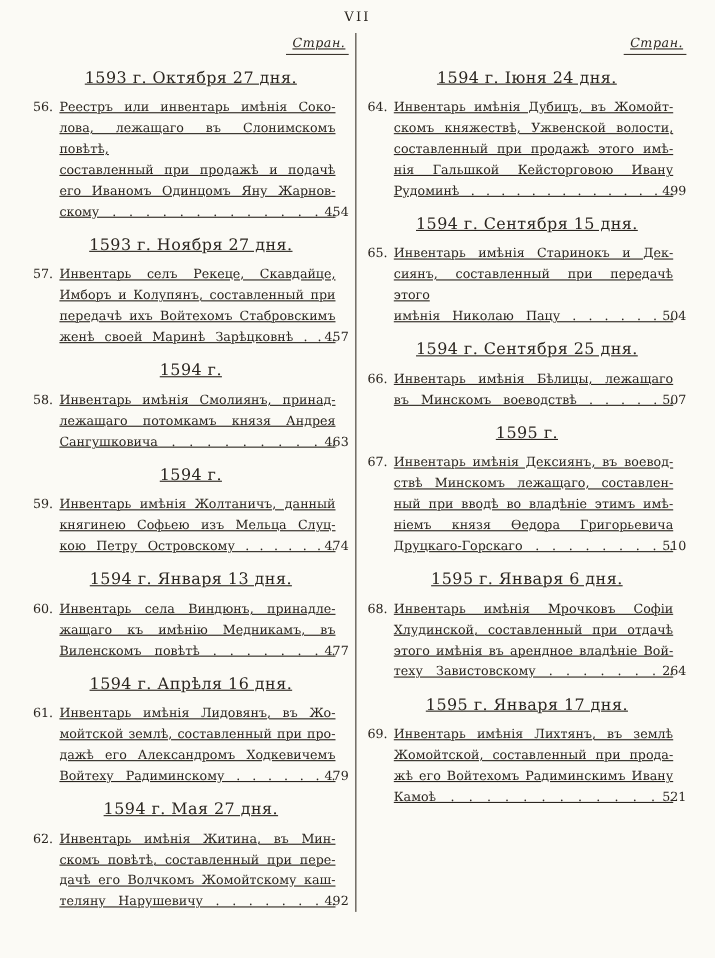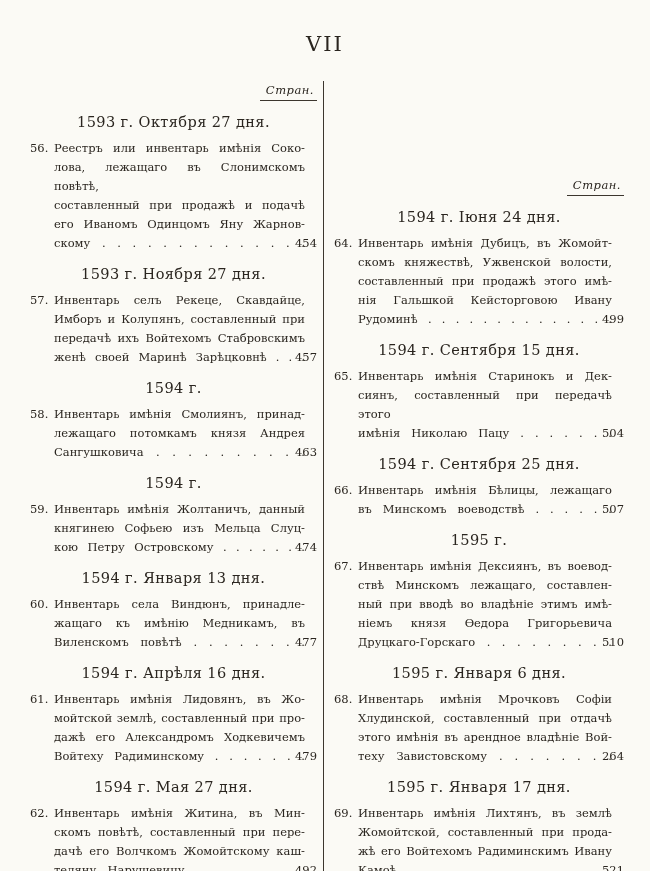--- a/index.html
+++ b/index.html
@@ -5,29 +5,30 @@
   * { margin:0; padding:0; box-sizing:border-box; }
   html,body { width:650px; height:871px; }
   body {
     background: var(--paper, #fbfaf5);
     color: var(--ink, #2a251f);
     font-family: "DejaVu Serif", "Liberation Serif", serif;
     overflow: hidden;
   }
   .folio {
     text-align:center;
-    font-size:21px;
+    font-size:12px;
     letter-spacing:2px;
-    padding-top:32px;
+    padding-top:8px;
   }
   .columns {
     display:flex;
     margin-top:8px;
     min-height:816px;
-    align-items:flex-end;
+    align-items:flex-start;
+    text-decoration:underline;
   }
   .col-left  { width:324px; padding:0 6px 0 30px; border-right:1.5px solid var(--rule, #3c362e); }
   .col-right { width:326px; padding:0 26px 0 10px; }
   .stran-row { display:flex; justify-content:flex-end; margin:2px 0 4px; }
   .stran {
     font-style:italic;
     font-size:11.5px;
     letter-spacing:0.5px;
     border-bottom:1px solid var(--rule, #3c362e);
     padding:0 3px 3px 6px;

